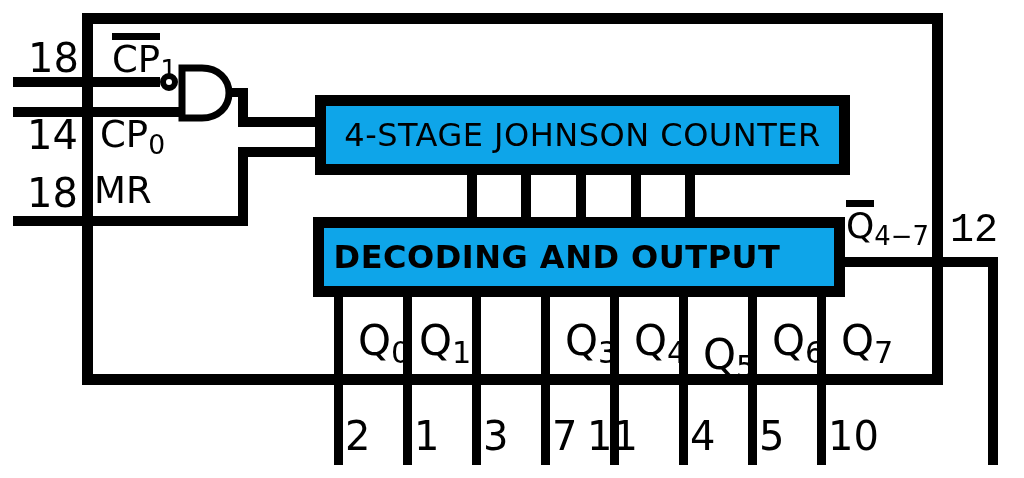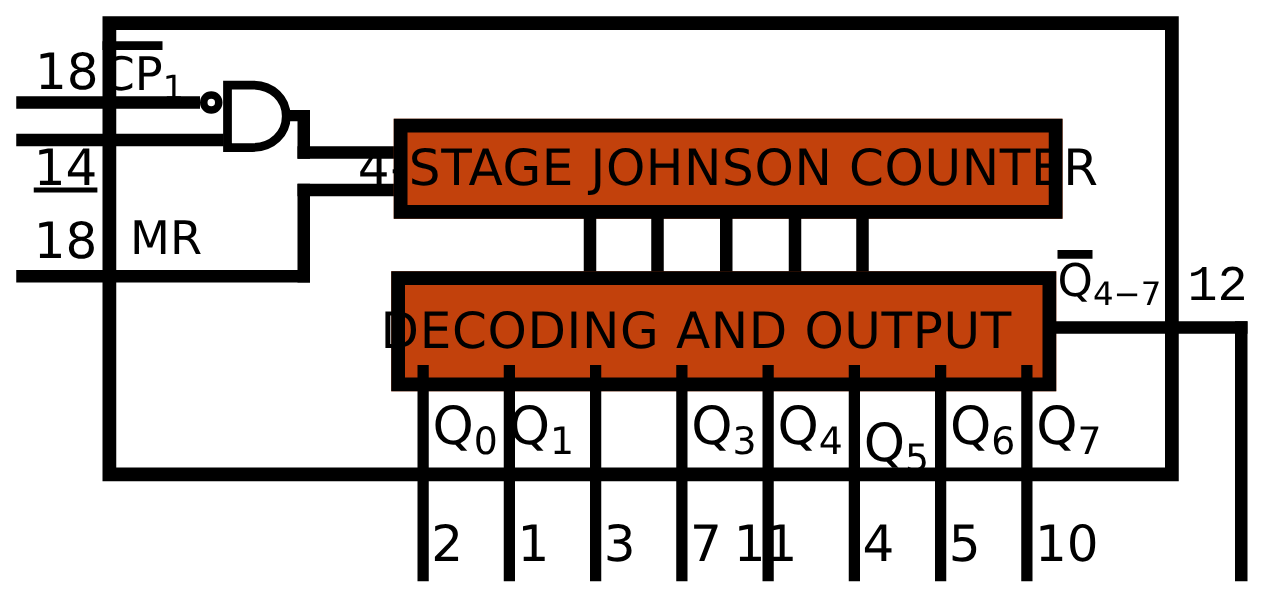--- a/index.html
+++ b/index.html
@@ -4,33 +4,33 @@
 <style>
   html,body { margin:0; padding:0; background:#fff; }
   .stage {
     position:relative; width:1024px; height:478px;
     background:#ffffff; color:#000;
     font-family:"DejaVu Sans", sans-serif;
     overflow:hidden;
   }
   .ln { position:absolute; background:#000000; }
   .box {
-    position:absolute; background:#c2410c; border:11px solid #000000;
+    position:absolute; background:#0ea5e9; border:11px solid #000000;
     box-sizing:border-box; display:flex; align-items:center; justify-content:center;
-    font-size:40px; letter-spacing:0.5px; white-space:nowrap;
+    font-size:32px; letter-spacing:0.5px; white-space:nowrap;
   }
   .box.decoder { padding-right:44px; }
   .outer {
     position:absolute; border:11px solid #000000; box-sizing:border-box;
     background:transparent;
   }
   .lbl { position:absolute; line-height:1; white-space:nowrap; }
   .num { font-size:40px; }
   .sig { font-size:37px; }
-  .qlbl { font-size:42px; }
+  .qlbl { font-size:42px;margin-left:12px; }
   .sub { font-size:0.72em; vertical-align:-0.26em; }
   .ov { display:inline-block; border-top:7px solid #000000; padding-top:1px; }
   svg { position:absolute; }
 </style>
 </head>
 <body>
 
 <div class="stage">
 
   <div class="outer" style="left:82px; top:13px; width:861px; height:372px;"></div>
@@ -54,44 +54,47 @@
   <div class="box" style="left:315px; top:95px; width:535px; height:80px;">
     <span>4-STAGE JOHNSON COUNTER</span>
   </div>
 
   <div class="ln" style="left:467px; top:170px; width:10px; height:52px;"></div>
   <div class="ln" style="left:521px; top:170px; width:10px; height:52px;"></div>
   <div class="ln" style="left:576px; top:170px; width:10px; height:52px;"></div>
   <div class="ln" style="left:631px; top:170px; width:10px; height:52px;"></div>
   <div class="ln" style="left:685px; top:170px; width:10px; height:52px;"></div>
 
-  <div class="box decoder" style="left:313px; top:217px; width:532px; height:96px;">
+  <div class="box decoder" style="left:313px; top:217px; width:532px; height:80px;font-weight:bold;">
     <span>DECODING AND OUTPUT</span>
   </div>
 
   <div class="ln" style="left:334px; top:292px; width:9px; height:173px;"></div>
   <div class="ln" style="left:403px; top:292px; width:9px; height:173px;"></div>
   <div class="ln" style="left:472px; top:292px; width:9px; height:173px;"></div>
   <div class="ln" style="left:541px; top:292px; width:9px; height:173px;"></div>
   <div class="ln" style="left:610px; top:292px; width:9px; height:173px;"></div>
   <div class="ln" style="left:679px; top:292px; width:9px; height:173px;"></div>
   <div class="ln" style="left:748px; top:292px; width:9px; height:173px;"></div>
   <div class="ln" style="left:817px; top:292px; width:9px; height:173px;"></div>
 
   <div class="ln" style="left:838px; top:257px; width:160px; height:10px;"></div>
   <div class="ln" style="left:988px; top:257px; width:10px; height:208px;"></div>
 
   <div class="lbl num" style="left:28px; top:38px;">18</div>
-  <div class="lbl num" style="left:27px; top:115px;text-decoration:underline;">14</div>
+  <div class="lbl num" style="left:27px; top:115px;">14</div>
   <div class="lbl num" style="left:27px; top:173px;">18</div>
 
-  <div class="lbl sig" style="left:82px; top:33px;">
+  <div class="lbl sig" style="left:112px; top:33px;">
     <span class="ov">CP</span><span class="sub">1</span>
   </div>
-  <div class="lbl sig" style="left:104px; top:172px;text-align:center;">
+  <div class="lbl sig" style="left:100px; top:116px;">
+    <span>CP</span><span class="sub">0</span>
+  </div>
+  <div class="lbl sig" style="left:94px; top:172px;text-align:center;">
     <span>MR</span>
   </div>
 
   <div class="lbl qlbl" style="left:346px; top:320px;"><span>Q</span><span class="sub">0</span></div>
   <div class="lbl qlbl" style="left:407px; top:320px;"><span>Q</span><span class="sub">1</span></div>
   <div class="lbl qlbl" style="left:553px; top:320px;"><span>Q</span><span class="sub">3</span></div>
   <div class="lbl qlbl" style="left:622px; top:320px;"><span>Q</span><span class="sub">4</span></div>
   <div class="lbl qlbl" style="left:691px; top:334px;"><span>Q</span><span class="sub">5</span></div>
   <div class="lbl qlbl" style="left:760px; top:320px;"><span>Q</span><span class="sub">6</span></div>
   <div class="lbl qlbl" style="left:829px; top:320px;"><span>Q</span><span class="sub">7</span></div>

